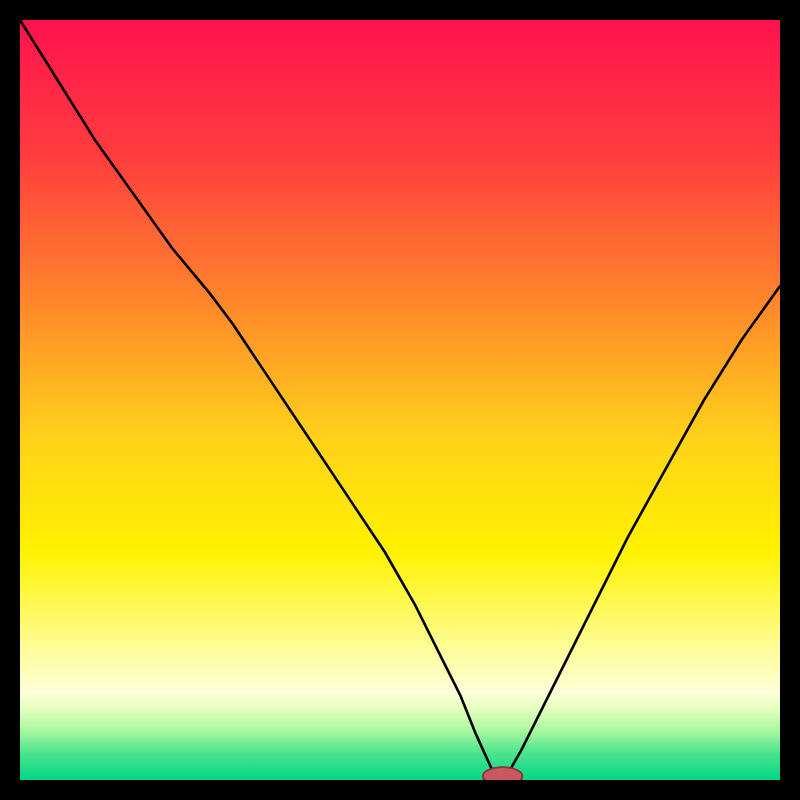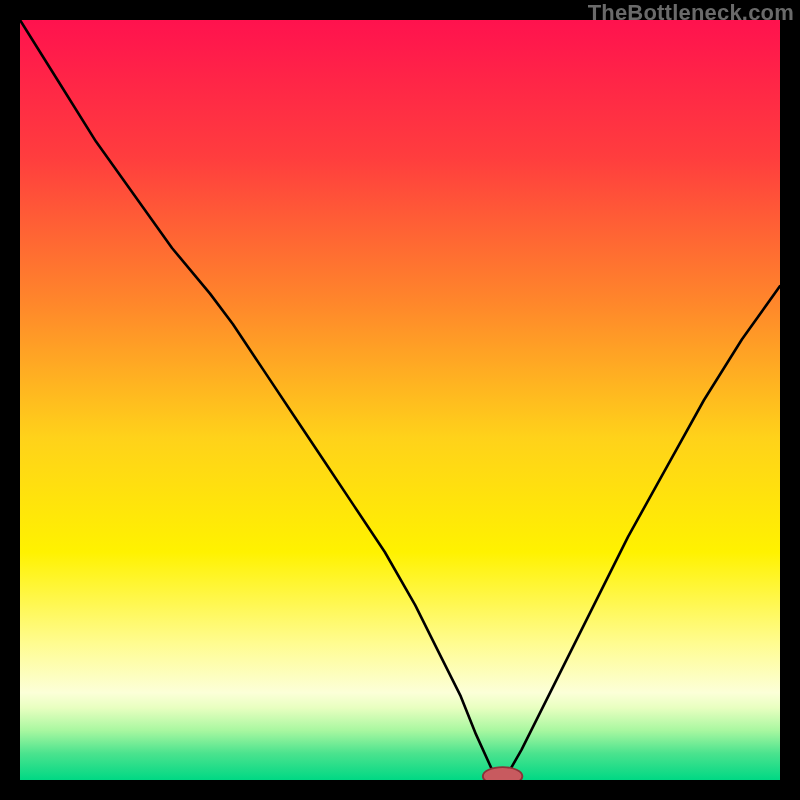--- a/index.html
+++ b/index.html
@@ -65,14 +65,13 @@
       </defs>
 
       <rect x="0" y="0" width="100" height="100" fill="url(#bg-grad)"></rect>
 
       <path id="curve-path" fill="none" stroke-width="2.6" stroke-linejoin="round" stroke-linecap="round" vector-effect="non-scaling-stroke" stroke="#000000" d="M0.000 0.000 L5.000 8.000 L10.000 16.000 L15.000 23.000 L20.000 30.000 L25.000 36.000 L28.000 40.000 L32.000 46.000 L36.000 52.000 L40.000 58.000 L44.000 64.000 L48.000 70.000 L52.000 77.000 L55.000 83.000 L58.000 89.000 L60.000 94.000 L62.500 99.500 L64.000 99.500 L66.000 96.000 L70.000 88.000 L75.000 78.000 L80.000 68.000 L85.000 59.000 L90.000 50.000 L95.000 42.000 L100.000 35.000" style="stroke-width: 2.6px;"></path>
 
       <ellipse id="min-marker" fill="#c85a5f" cx="63.5" cy="99.5" rx="2.6" ry="1.2" stroke="#8b3238" stroke-width="0.25"></ellipse>
     </svg>
   </div>
 
-  <div class="watermark">TheBottleneck.com</div>
 </div>
 
 </body></html>

